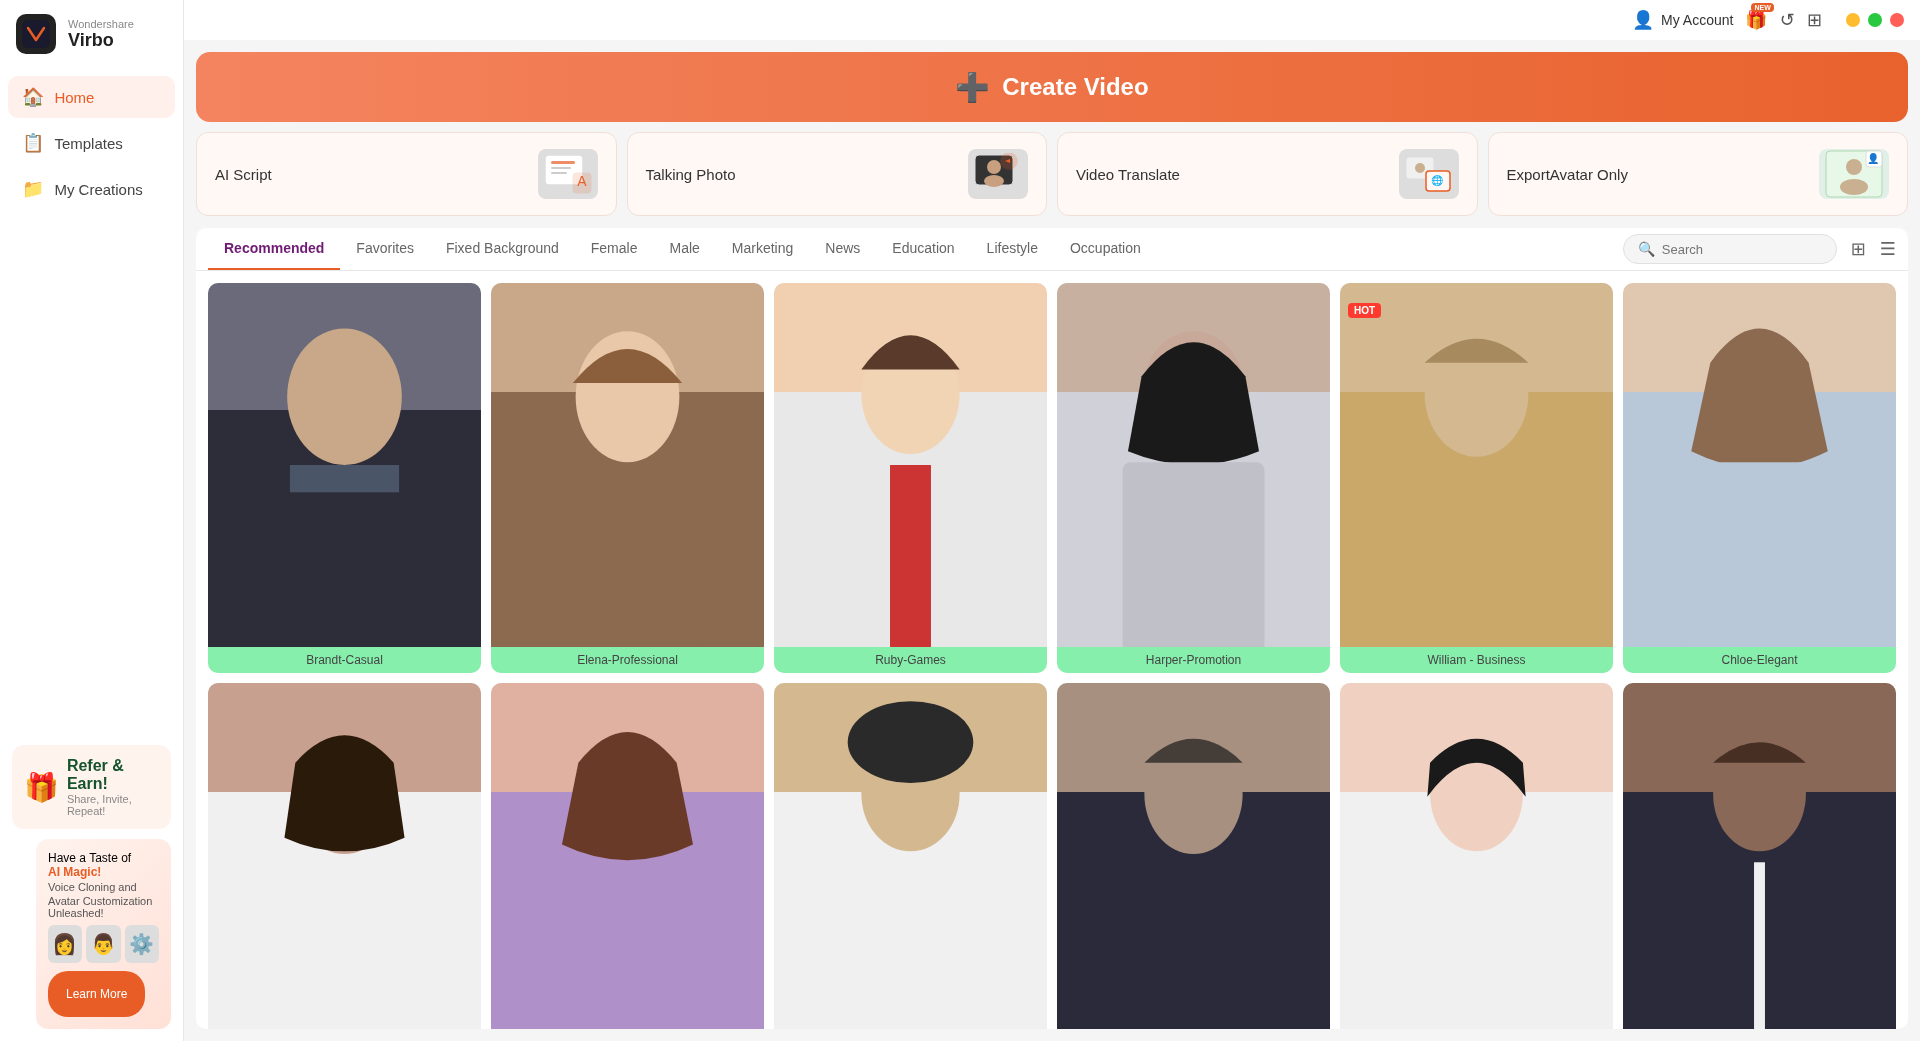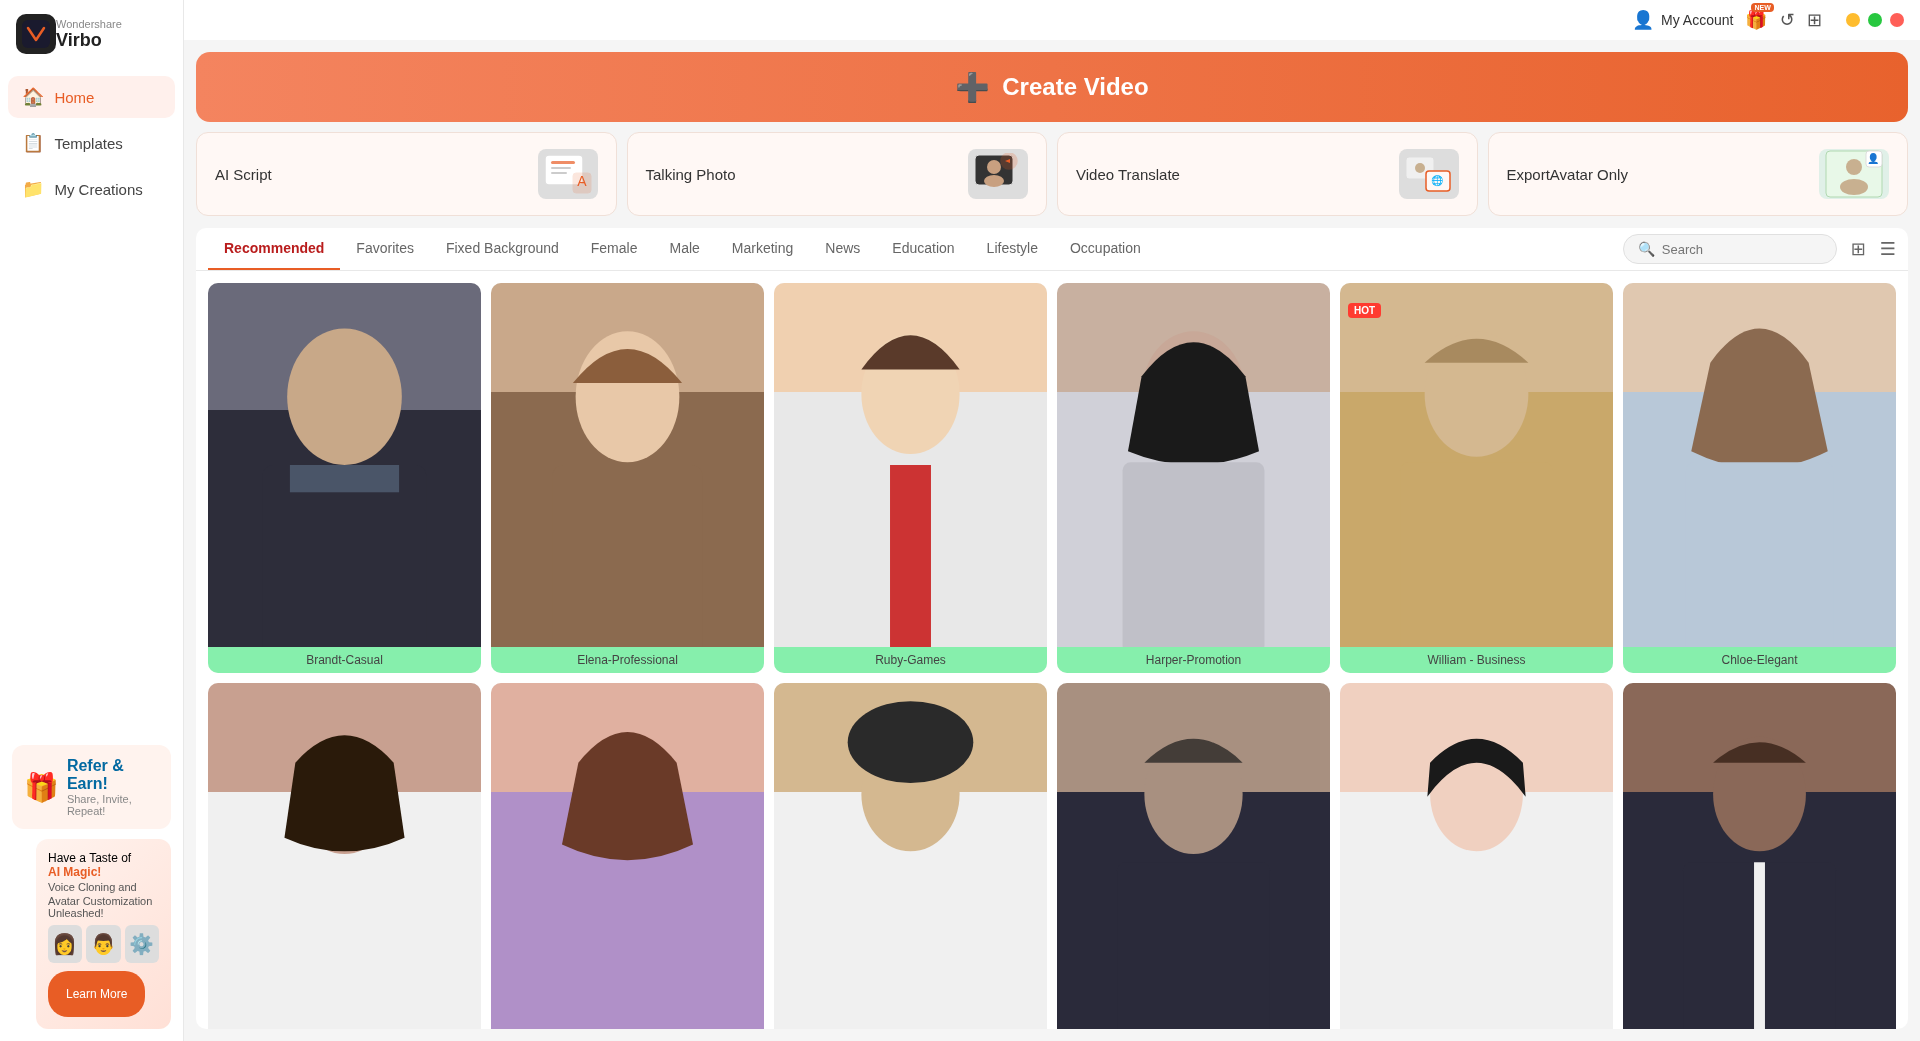--- a/index.html
+++ b/index.html
@@ -12,21 +12,21 @@
       background: #fff;
       height: 100%;
       display: flex;
       flex-direction: column;
       border-right: 1px solid #e8e8e8;
     }
     .sidebar-logo {
       display: flex;
       align-items: center;
       padding: 14px 16px;
-      gap: 0;
+      gap: 12px;
     }
     .logo-icon {
       width: 40px;
       height: 40px;
       border-radius: 10px;
       background: #222;
       display: flex;
       align-items: center;
       justify-content: center;
       font-size: 20px;
@@ -54,21 +54,21 @@
     .sidebar-bottom { margin-top: auto; padding: 12px; display: flex; flex-direction: column; gap: 10px; }
     .refer-card {
       background: #fff3ee;
       border-radius: 12px;
       padding: 12px;
       display: flex;
       align-items: center;
       gap: 8px;
     }
     .refer-emoji { font-size: 28px; }
-    .refer-title { font-weight: 700; color: #0369a1; }
+    .refer-title { font-weight: 700; color: #14532d; }
     .refer-sub { color: #888; font-size: 11px; }
     .ai-magic-card {
       background: linear-gradient(135deg, #fff3ee, #ffe0d6);
       border-radius: 12px;
       padding: 12px;
       font-size: 12px;
       position: relative;
       overflow: hidden;
       margin-left: 24px;
     }
@@ -213,21 +213,21 @@
     }
     .tab-item {
       padding: 12px 16px;
       font-size: 14px;
       color: #666;
       cursor: pointer;
       border-bottom: 2px solid transparent;
       white-space: nowrap;
     }
     .tab-item.active {
-      color: #b91c1c;
+      color: #701a75;
       border-bottom: 2px solid #e85d25;
       font-weight: 600;
     }
     .tab-search {
       margin-left: auto;
       display: flex;
       align-items: center;
       gap: 8px;
     }
     .search-box {

